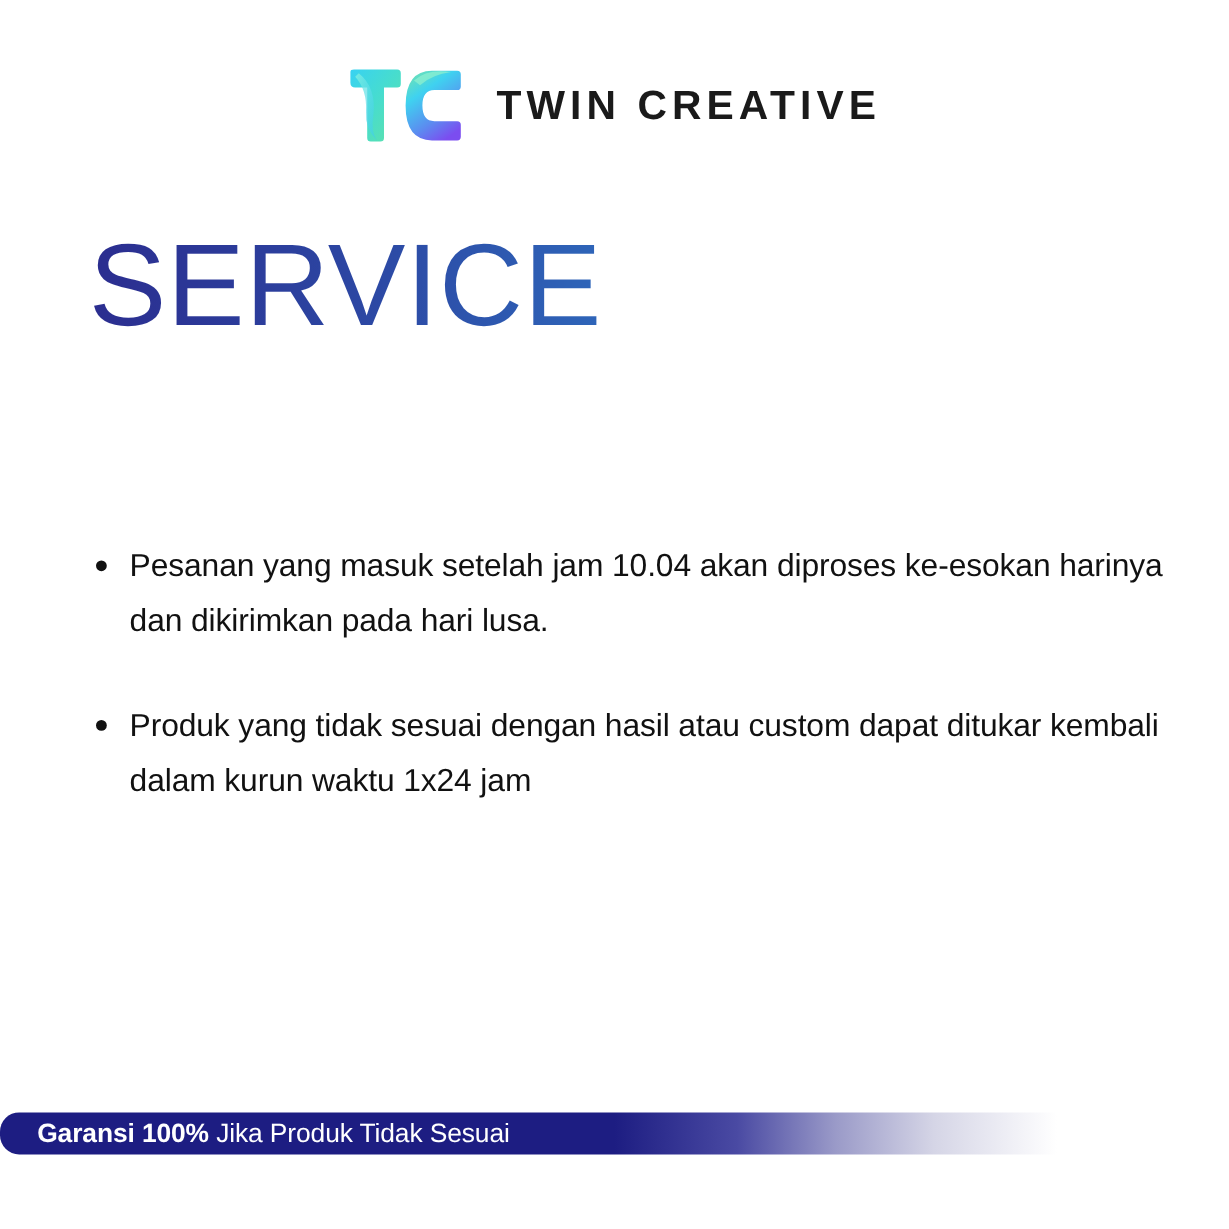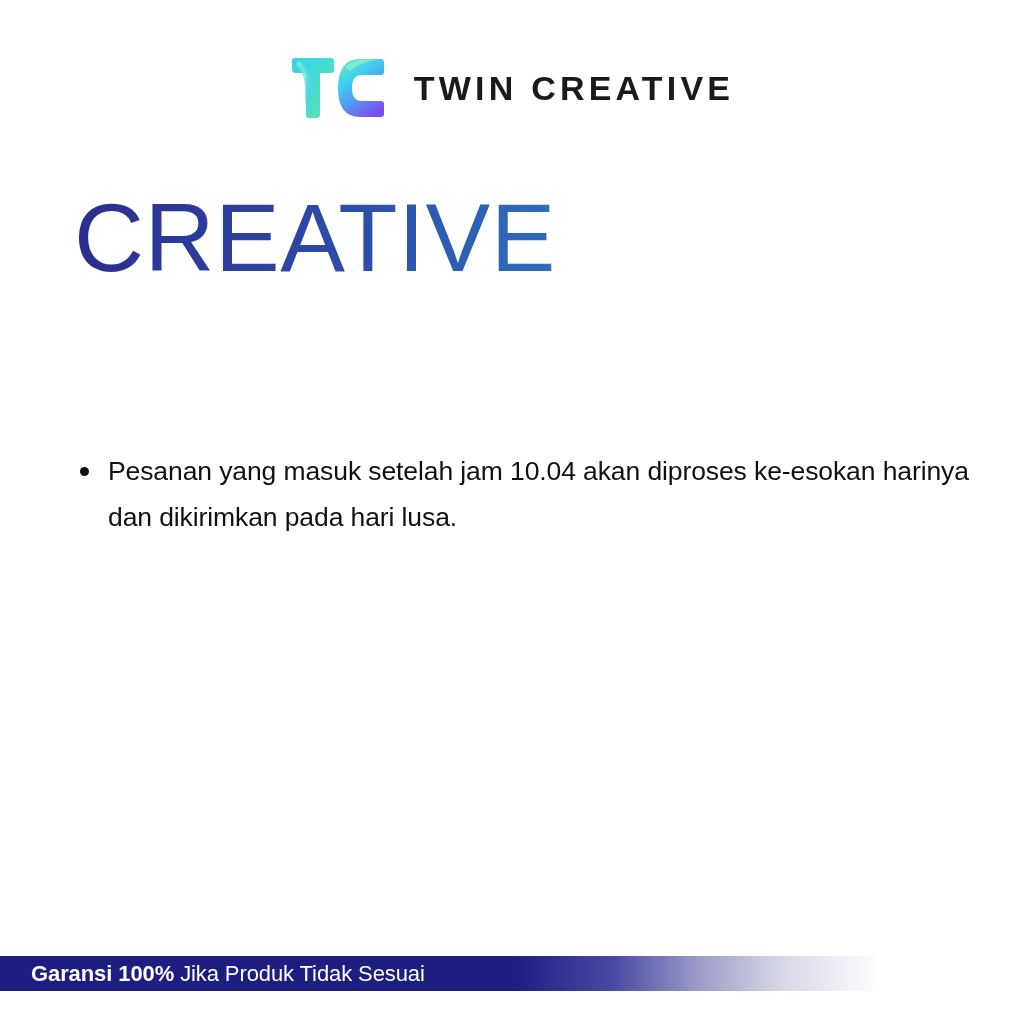--- a/index.html
+++ b/index.html
@@ -112,33 +112,34 @@
     width: 9px;
     height: 9px;
     border-radius: 50%;
     background: #111111;
   }
 
   
   .banner {
     position: absolute;
     left: 0;
-    top: 956px;
+    top: 927px;
     width: 1024px;
     height: 35px;
     background-image: linear-gradient(90deg,
         #1d1d82 0%,
         #1d1d82 50%,
         #4a4aa3 60%,
         #9a9ac8 68%,
         #d5d5e6 76%,
         #ffffff 86%,
         #ffffff 100%);
     display: flex;
     align-items: center;
+    border-radius: 16px;
   }
 
   .banner-text {
     padding-left: 31px;
     font-size: 22px;
     line-height: 1;
     color: #ffffff;
     white-space: nowrap;
     letter-spacing: -0.1px;
   }
@@ -181,28 +182,32 @@
       <path d="M9 4 Q24 16 21 40 Q19 52 24 60 Q14 50 15 36 Q16 18 6 7 Z" fill="url(#tcGradSwirl)"></path>
 
       <path d="M94 15 Q94 18 91 18 L72 18 Q62 18 62 31 Q62 44 72 44 L91 44 Q94 44 94 47 L94 57 Q94 60 91 60 L70 60 Q48 60 48 31 Q48 2 70 2 L91 2 Q94 2 94 5 Z" fill="url(#tcGradC)"></path>
 
       <path d="M55 10 Q66 0 86 3 Q70 5 60 14 Z" fill="#8ef0cf" opacity="0.75"></path>
     </svg>
     <span class="brand-word">TWIN CREATIVE</span>
   </div>
 
   <div class="headline">
-    <span class="headline-line headline-secondary">CREATIVE</span>
+    <span class="headline-line headline-secondary">SERVICE</span>
   </div>
 
   <ul class="bullets">
     <li class="bullet-item">
       <span class="bullet-dot"></span>
       <span>Pesanan yang masuk setelah jam 10.04 akan diproses ke-esokan harinya dan dikirimkan pada hari lusa.</span>
     </li>
+    <li class="bullet-item">
+      <span class="bullet-dot"></span>
+      <span>Produk yang tidak sesuai dengan hasil atau custom dapat ditukar kembali dalam kurun waktu 1x24 jam</span>
+    </li>
   </ul>
 
   <div class="banner">
     <div class="banner-text">
       <span class="banner-strong">Garansi 100%</span><span class="banner-rest"> Jika Produk Tidak Sesuai</span>
     </div>
   </div>
 
 </div>
 

